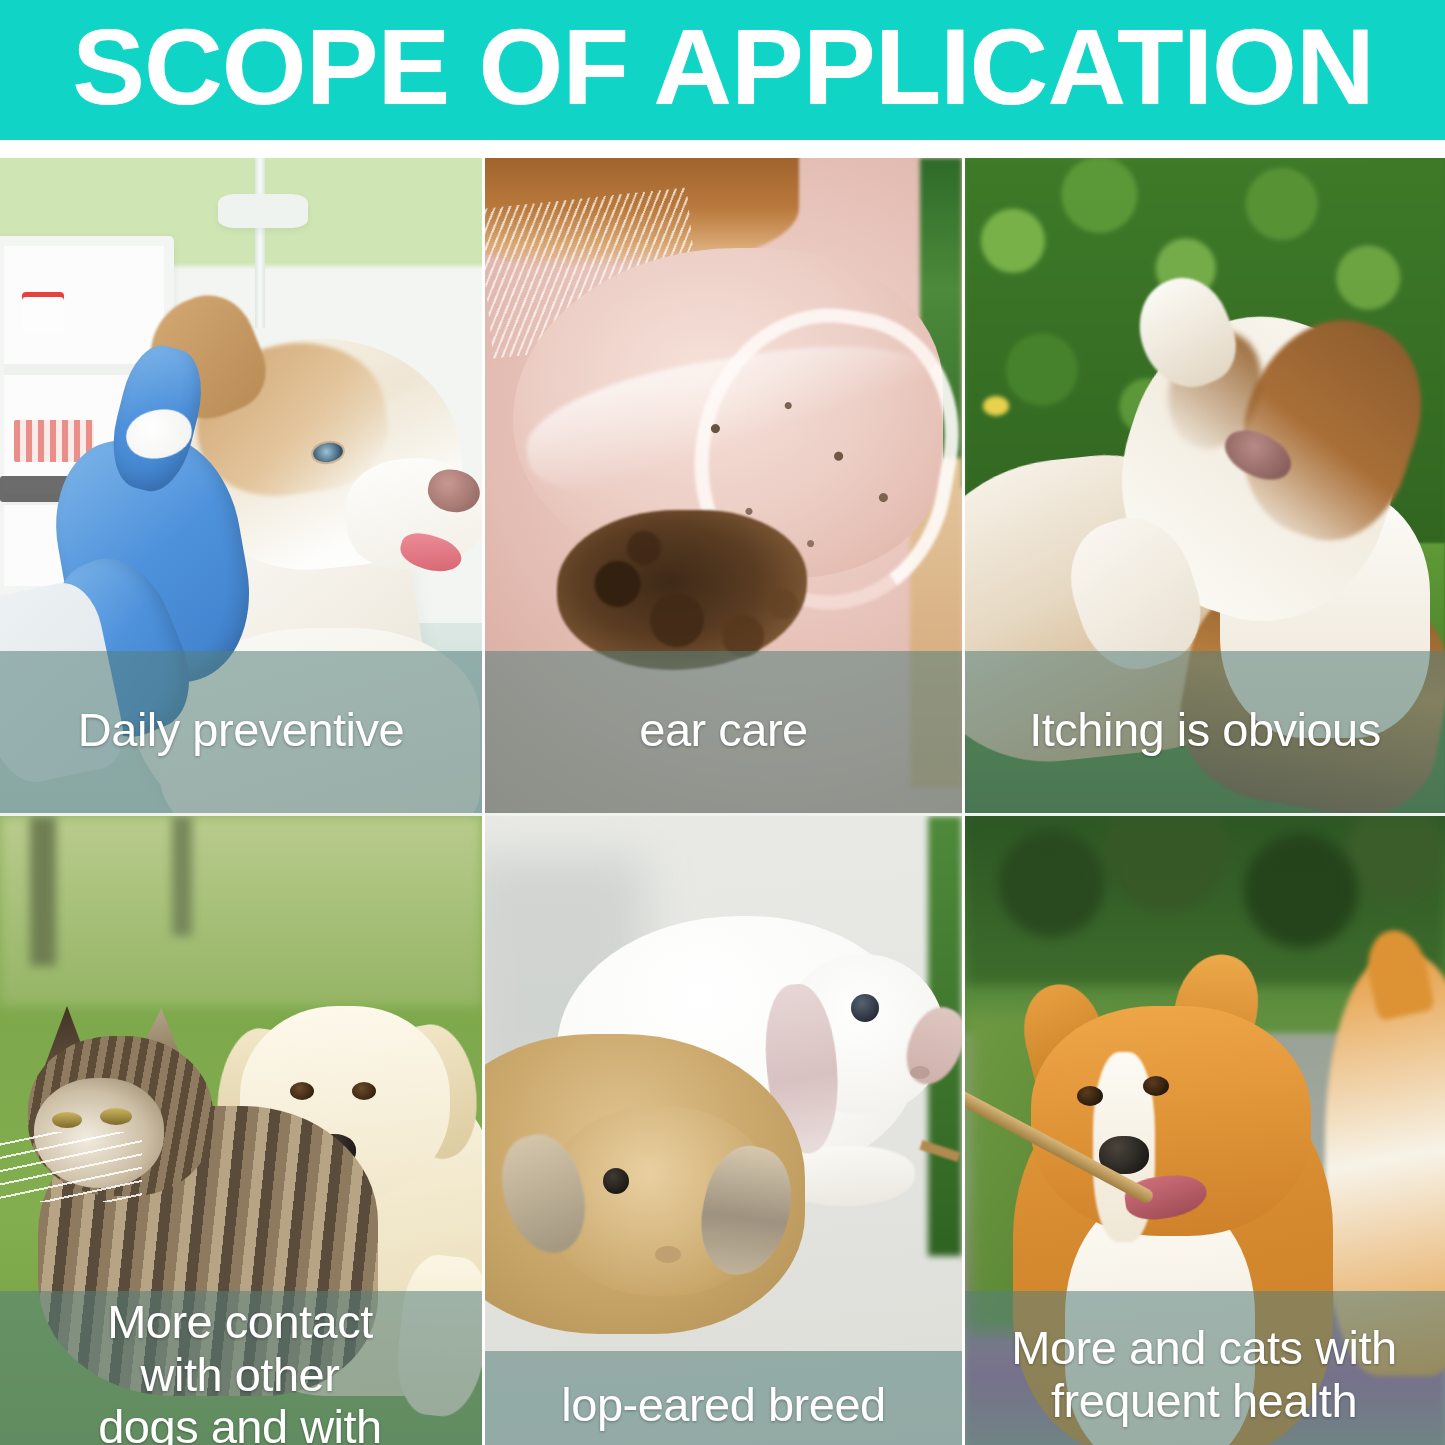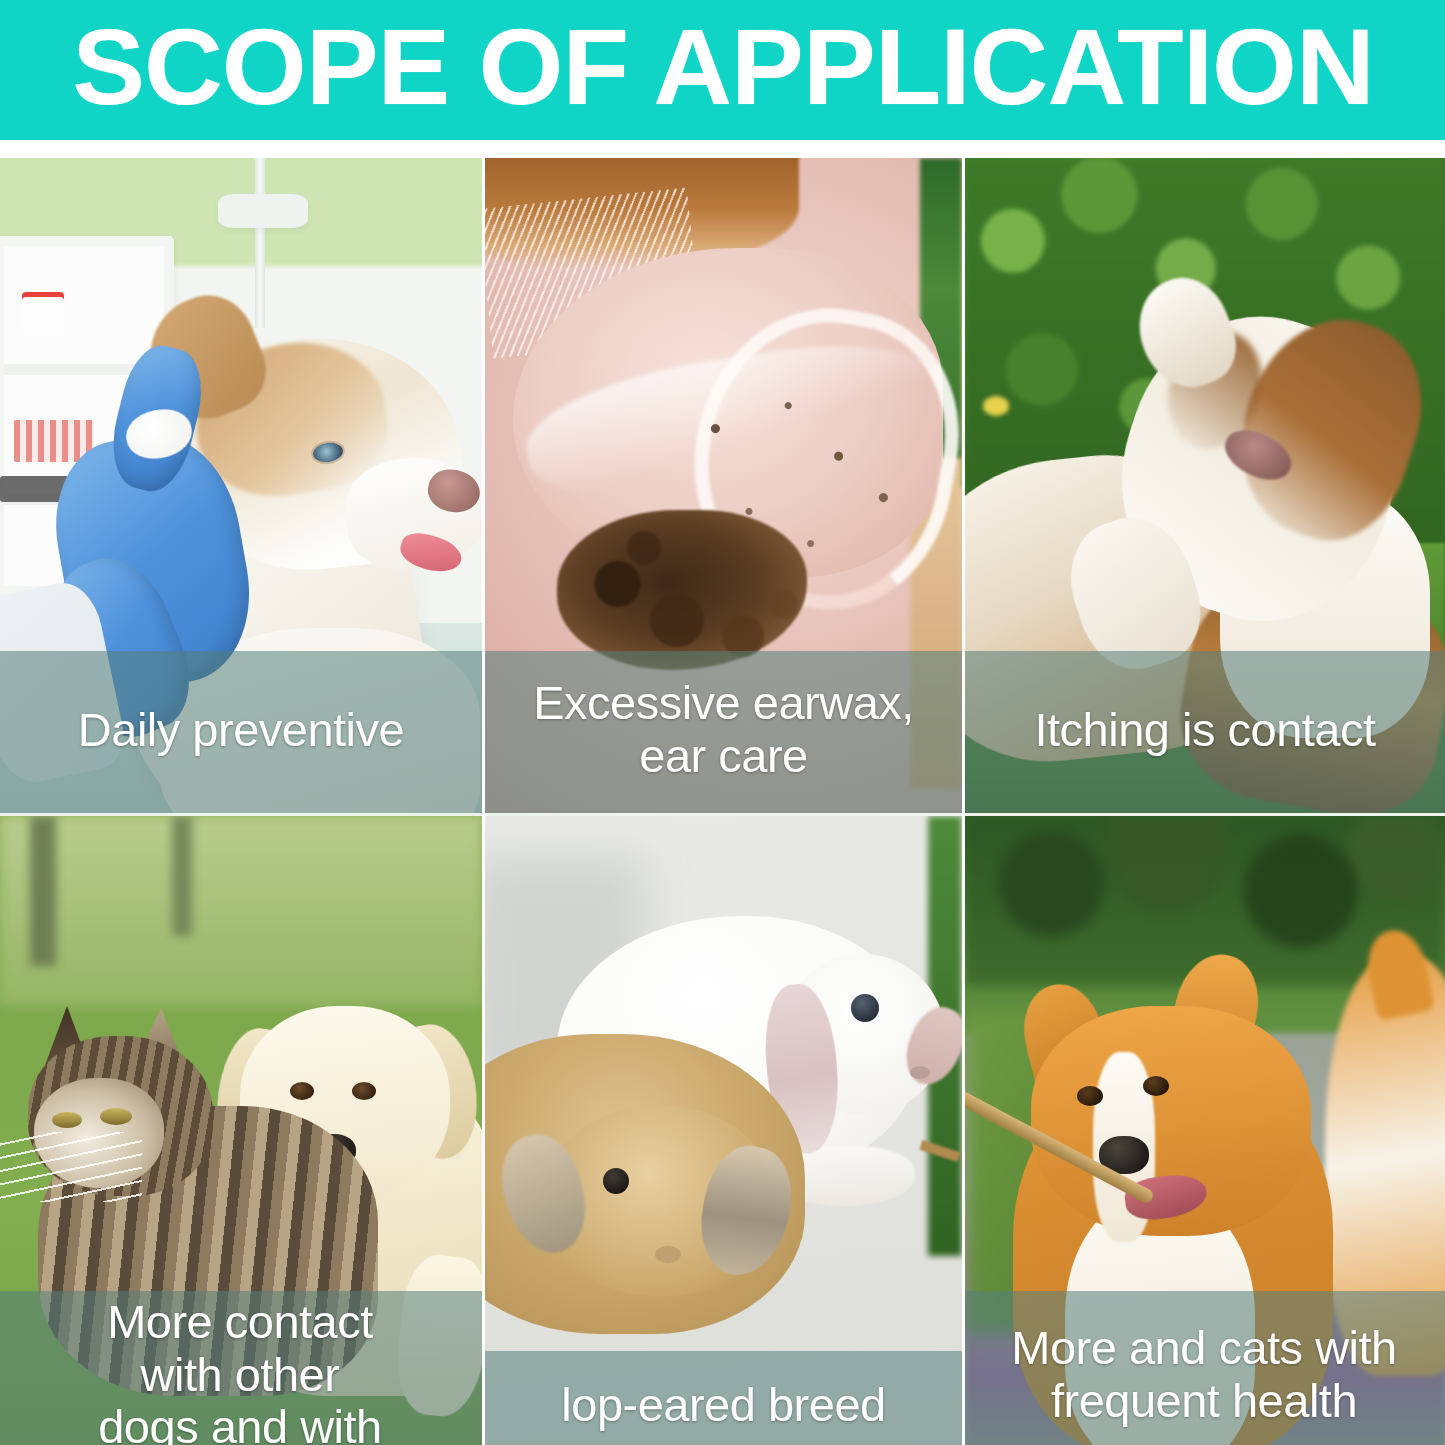--- a/index.html
+++ b/index.html
@@ -767,21 +767,20 @@
         <div class="ear-furwisp"></div>
         <div class="ear-pinna"></div>
         <div class="ear-ridge"></div>
         <div class="ear-ring"></div>
         <div class="ear-canal"></div>
         <div class="ear-debris"></div>
         <div class="ear-specks"></div>
       </div>
       <div class="caption cap-h162">
         <div>
-          <span class="ln">Excessive earwax,</span>
           <span class="ln">ear care</span>
         </div>
       </div>
     </div>
 
     <div class="cell c3">
       <div class="photo">
         <div class="scr-bg"></div>
         <div class="scr-hedge"></div>
         <div class="scr-flower"></div>
@@ -791,21 +790,21 @@
         <div class="dog3-chest"></div>
         <div class="dog3-head"></div>
         <div class="dog3-mark"></div>
         <div class="dog3-mark2"></div>
         <div class="dog3-ear"></div>
         <div class="dog3-nose"></div>
         <div class="dog3-paw"></div>
       </div>
       <div class="caption cap-h162">
         <div>
-          <span class="ln">Itching is contact</span>
+          <span class="ln">Itching is obvious</span>
         </div>
       </div>
     </div>
 
     <div class="cell c4">
       <div class="photo">
         <div class="cat-bg"></div>
         <div class="cat-blur-top"></div>
         <div class="cat-trunk"></div>
         <div class="cat-trunk2"></div>

